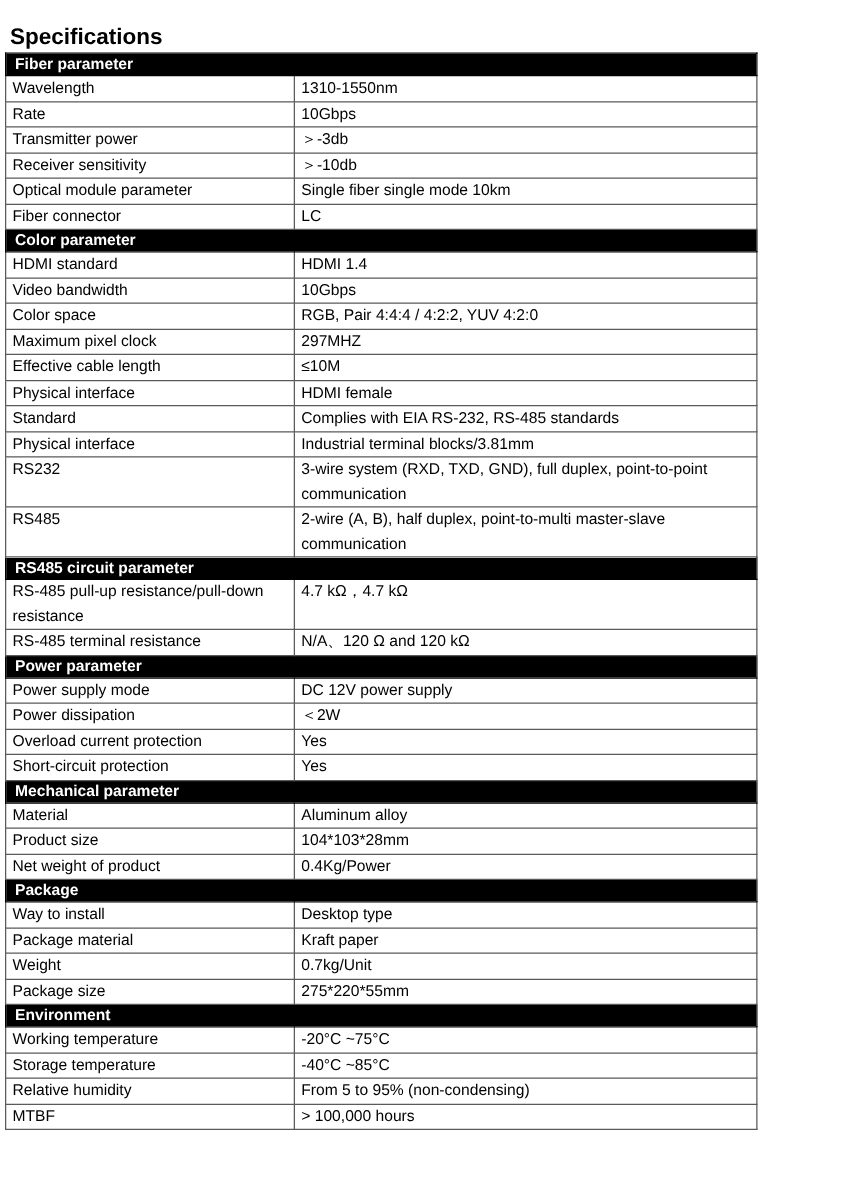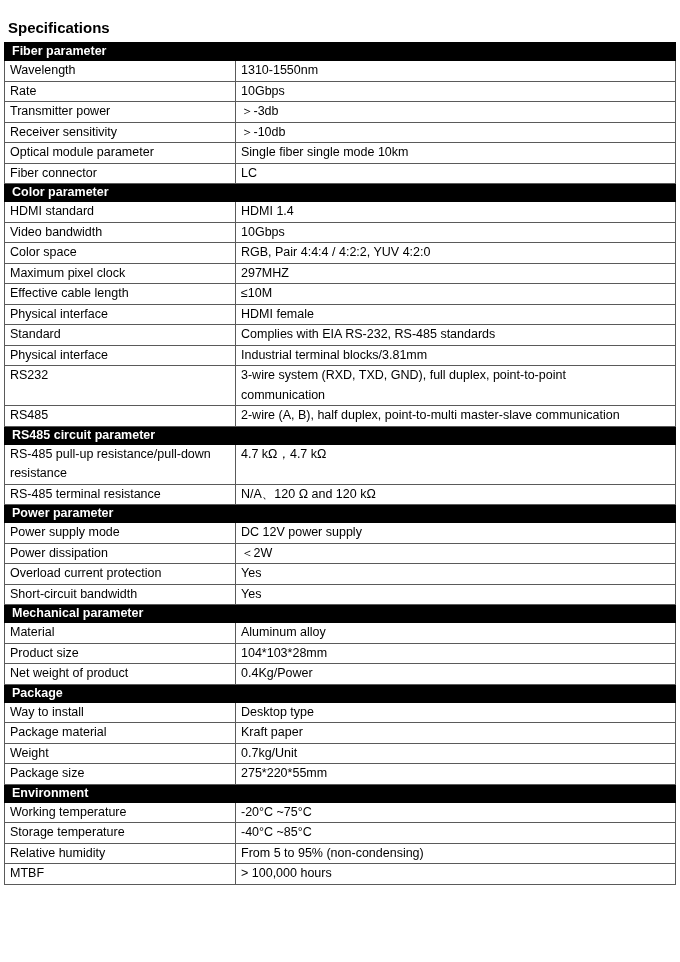--- a/index.html
+++ b/index.html
@@ -9,34 +9,34 @@
     color: #000000;
     font-family: "Liberation Sans", "DejaVu Sans", sans-serif;
   }
   body {
     width: 680px;
     height: 962px;
     position: relative;
     overflow: hidden;
   }
   .page-title {
-    font-size: 15px;
+    font-size: 18px;
     font-weight: 700;
     margin: 0;
     position: absolute;
     left: 8px;
     top: 19px;
   }
   table.spec-table {
     border-collapse: collapse;
     table-layout: fixed;
     position: absolute;
     left: 4px;
     top: 42px;
-    width: 672px;
+    width: 602px;
     border: 1px solid #4a4a4a;
   }
   table.spec-table td {
     border: 1px solid #5a5a5a;
     font-size: 12.5px;
     padding: 0 5px;
     height: 19px;
     line-height: 19.5px;
     vertical-align: top;
     white-space: pre-line;
@@ -156,21 +156,21 @@
         </tr>
         <tr>
           <td>Power dissipation</td>
           <td>＜2W</td>
         </tr>
         <tr>
           <td>Overload current protection</td>
           <td>Yes</td>
         </tr>
         <tr>
-          <td>Short-circuit bandwidth</td>
+          <td>Short-circuit protection</td>
           <td>Yes</td>
         </tr>
         <tr>
           <td colspan="2" class="section-header">Mechanical parameter</td>
         </tr>
         <tr>
           <td>Material</td>
           <td>Aluminum alloy</td>
         </tr>
         <tr>

